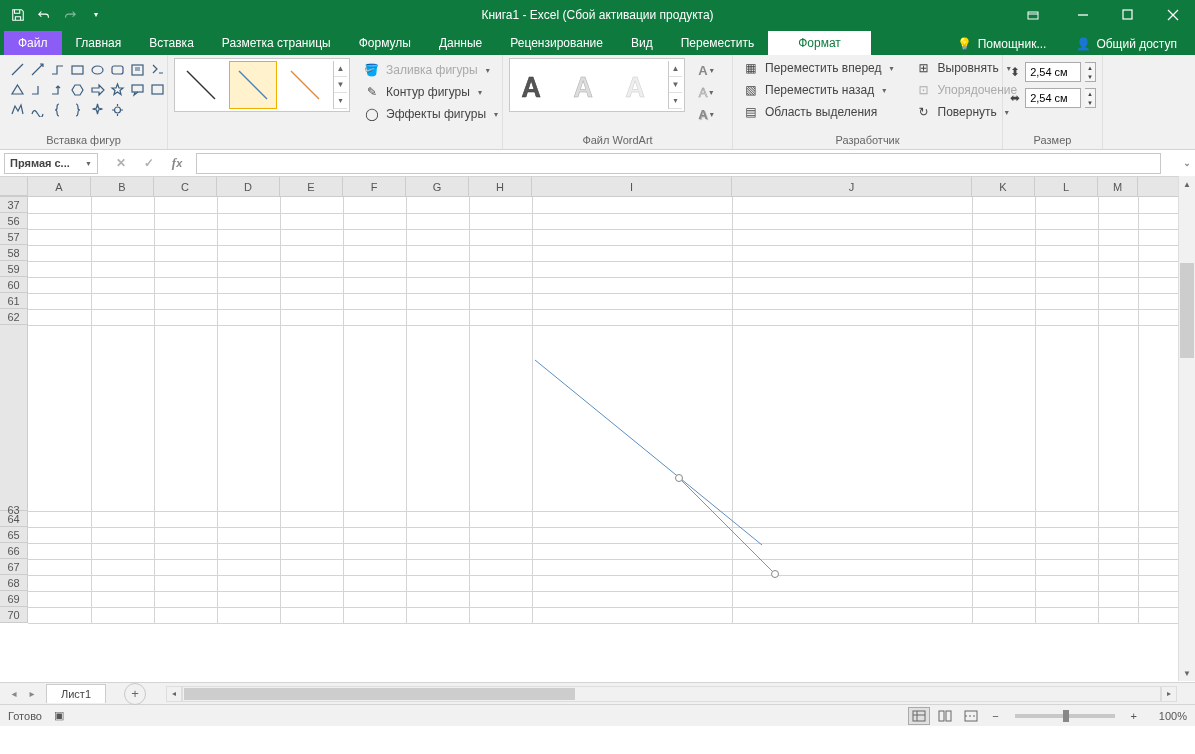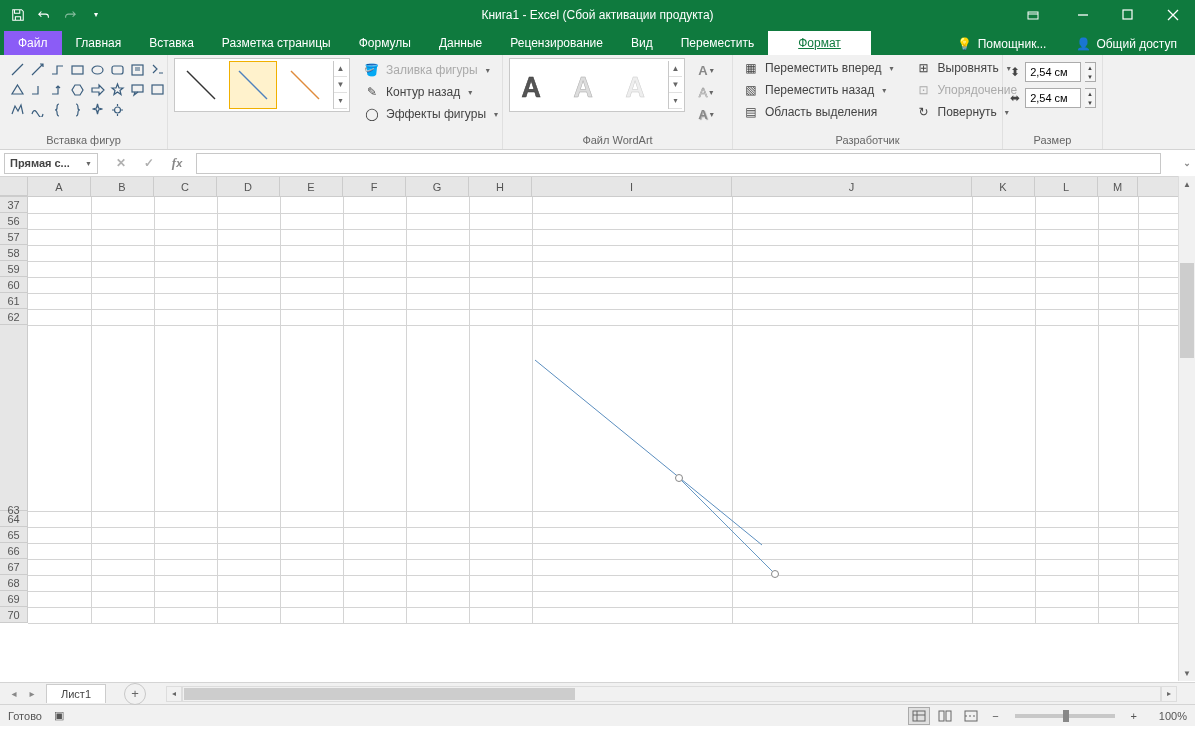--- a/index.html
+++ b/index.html
@@ -13,21 +13,21 @@
 .title-center { position: absolute; left: 50%; transform: translateX(-50%); font-size: 12px; display: flex; align-items: center; gap: 4px; white-space: nowrap; }
 .drawing-tools { position: absolute; left: 720px; background: rgba(255,255,255,0.1); padding: 3px 55px; font-size: 11px; }
 .win-controls { position: absolute; right: 0; display: flex; }
 .win-btn { width: 45px; height: 29px; display: flex; align-items: center; justify-content: center; cursor: pointer; color: #fff; }
 .restore-btn { position: absolute; right: 140px; }
 
 
 .tabs { height: 26px; background: #0f7a3e; display: flex; align-items: flex-end; padding-left: 4px; }
 .tab { padding: 5px 14px; color: #fff; font-size: 12px; cursor: pointer; }
 .tab.file { background: #8b5cf6; }
-.tab.active { background: #fff; color: #0f7a3e; text-decoration: underline; }
+.tab.active { background: #fff; color: #0f7a3e; }
 .tabs-right { margin-left: auto; display: flex; align-items: center; color: #fff; padding-right: 10px; gap: 14px; }
 .tell-me, .share { display: flex; align-items: center; gap: 5px; font-size: 12px; cursor: pointer; padding: 4px 8px; }
 
 
 .ribbon { height: 95px; background: #f1f1f1; border-bottom: 1px solid #d4d4d4; display: flex; }
 .group { border-right: 1px solid #e0e0e0; padding: 3px 6px 0 6px; display: flex; flex-direction: column; position: relative; }
 .group-title { text-align: center; font-size: 11px; color: #666; padding: 2px 0 3px 0; margin-top: auto; position: relative; }
 
 
 .shapes-grid { display: grid; grid-template-columns: repeat(8, 19px); grid-auto-rows: 19px; gap: 1px; padding: 2px; }
@@ -336,21 +336,21 @@
         </div>
       </div>
       <div class="style-opts">
         <div class="opt-btn disabled">
             <span class="opt-icon">🪣</span>
             <span>Заливка фигуры</span>
             <span class="dd">▾</span>
           </div>
         <div class="opt-btn">
             <span class="opt-icon">✎</span>
-            <span>Контур назад</span>
+            <span>Контур фигуры</span>
             <span class="dd">▾</span>
           </div>
         <div class="opt-btn">
             <span class="opt-icon">◯</span>
             <span>Эффекты фигуры</span>
             <span class="dd">▾</span>
           </div>
       </div>
     </div>
   </div>

